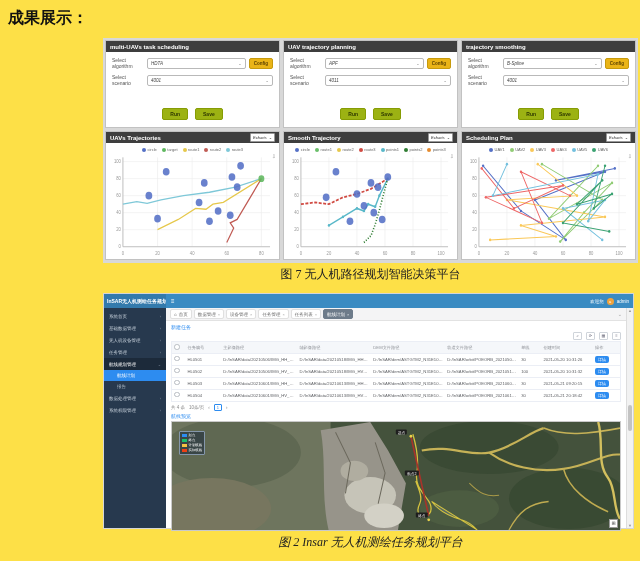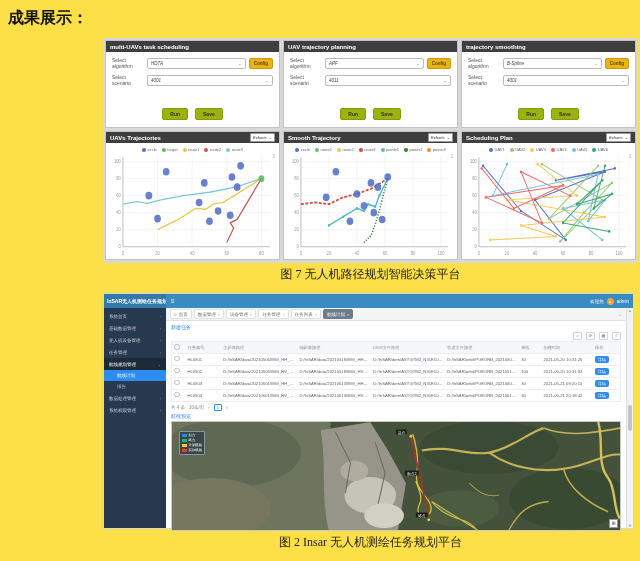--- a/index.html
+++ b/index.html
@@ -1,20 +1,20 @@
 <!DOCTYPE html>
 <html><head>
 <meta charset="utf-8">
 <style>
   html,body{margin:0;padding:0;background:#fff;}
   .page{position:relative;width:640px;height:561px;background:#fde047;font-family:"Liberation Sans",sans-serif;overflow:hidden;}
   .heading{position:absolute;left:8px;top:8px;font-family:"Liberation Serif",serif;font-weight:bold;font-size:16px;color:#111;}
   .caption{position:absolute;width:535px;left:103px;text-align:center;font-family:"Liberation Serif",serif;font-size:12px;color:#222;}
   #cap1{top:266px;}
-  #cap2{top:534px;}
+  #cap2{top:534px;font-style:italic;}
 
   
   .fig1{position:absolute;left:103px;top:38px;width:535px;height:225px;background:#d8d8d8;padding:2px;box-sizing:border-box;display:grid;grid-template-columns:1fr 1fr 1fr;grid-template-rows:88px 129px;gap:3px;}
   .card{background:#fff;border:1px solid #c2c2c2;display:flex;flex-direction:column;overflow:hidden;min-width:0;}
   .card-h{background:#3e3e3e;color:#fff;font-size:6px;font-weight:bold;height:11px;flex-shrink:0;display:flex;align-items:center;justify-content:space-between;padding:0 4px;}
   .frow{display:flex;align-items:center;gap:3px;padding:5px 6px 0 6px;font-size:5px;color:#555;}
   .flbl{width:32px;flex-shrink:0;}
   .fsel{flex:1;border:1px solid #b9b9b9;border-radius:2px;height:9px;display:flex;align-items:center;justify-content:space-between;padding:0 3px;font-size:4.5px;color:#444;background:#fff;min-width:0;}
   .fsel b{font-weight:normal;color:#888;}
   .btn-config{background:#eab417;border:1px solid #c79a0c;color:#5d4300;font-size:4.5px;font-weight:bold;padding:2px 4px;border-radius:2px;flex-shrink:0;}

